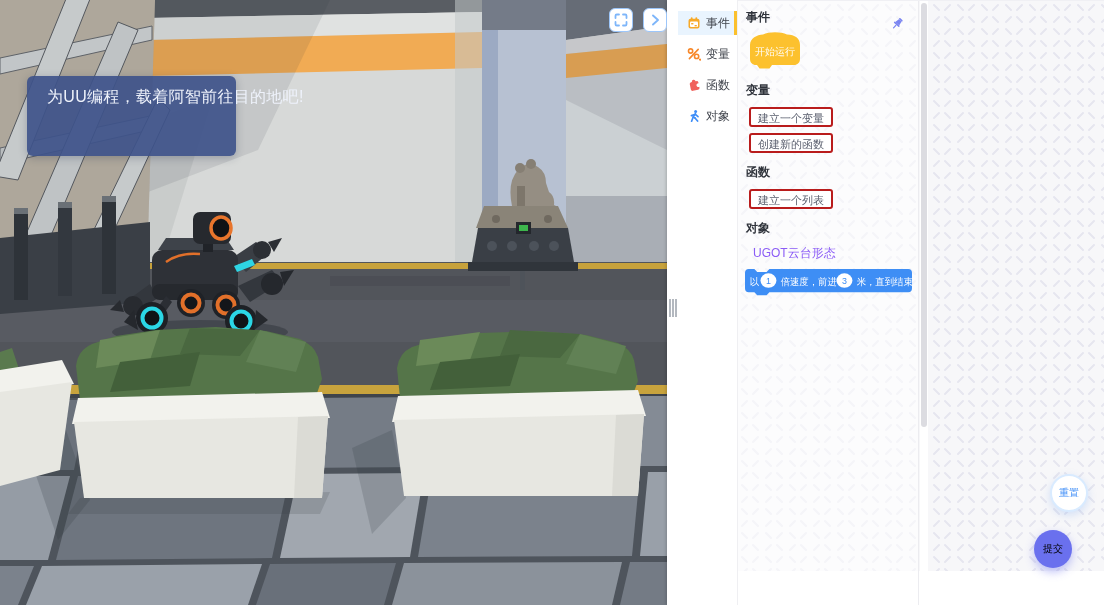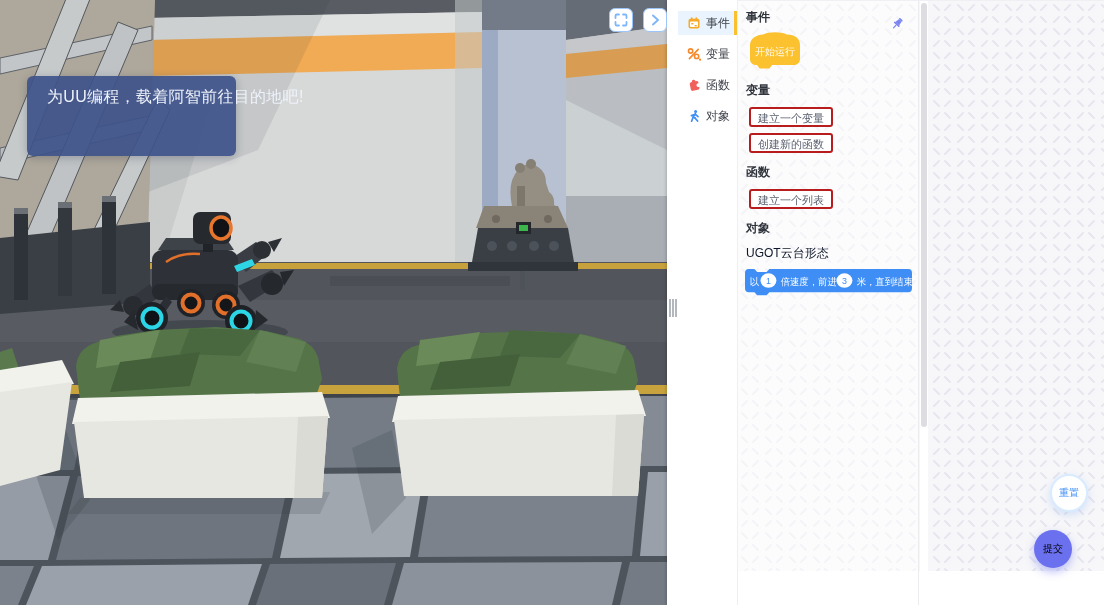--- a/index.html
+++ b/index.html
@@ -33,21 +33,21 @@
              padding-left:9px;font-size:12px;color:#41454d;cursor:pointer;}
   .side-item.active{background:#e9f4fe;}
   .side-item.active::after{content:"";position:absolute;right:0;top:0;bottom:0;width:3px;background:#fbc02d;}
 
   .flyout-wrap{position:relative;flex:1;min-width:0;border-top:1px solid #f0f0f4;overflow:hidden;}
   .canvas-pattern{position:absolute;inset:0;}
   .palette{position:absolute;left:0;top:0;bottom:0;width:181px;background:rgba(255,255,255,.58);
            border-right:1px solid #ececf0;padding:8px 10px 0 7px;z-index:2;}
   .pal-h{font-size:12px;font-weight:bold;color:#2f333b;margin:0 0 0 1px;}
   .pal-h.mt{margin-top:11px;}
-  .pal-sub{font-size:12px;color:#0f172a;margin:8px 0 0 1px;}
+  .pal-sub{font-size:12px;color:#8b5cf6;margin:8px 0 0 8px;}
   .pal-btn{display:block;width:84px;height:20px;margin:8px 0 0 4px;background:#fff;border:2px solid #b91c1c;
            border-radius:3px;font-size:11px;color:#5a5f6e;line-height:18px;text-align:center;padding:0;cursor:pointer;}
   .pal-btn.tight{margin-top:6px;}
   .hat-block{display:block;margin:5px 0 0 0;cursor:grab;}
   .move-block{display:block;margin:7px 0 0 0;cursor:grab;}
   .pin{position:absolute;top:15px;right:13px;cursor:pointer;}
   .scroll-track{position:absolute;left:182px;top:0;bottom:0;width:8px;background:#fff;z-index:2;}
   .scroll-thumb{position:absolute;left:1px;top:2px;width:6px;height:424px;border-radius:3px;background:#dcdce1;}
 
   .circle-btn{position:absolute;width:38px;height:38px;border-radius:50%;font-size:10px;z-index:4;

